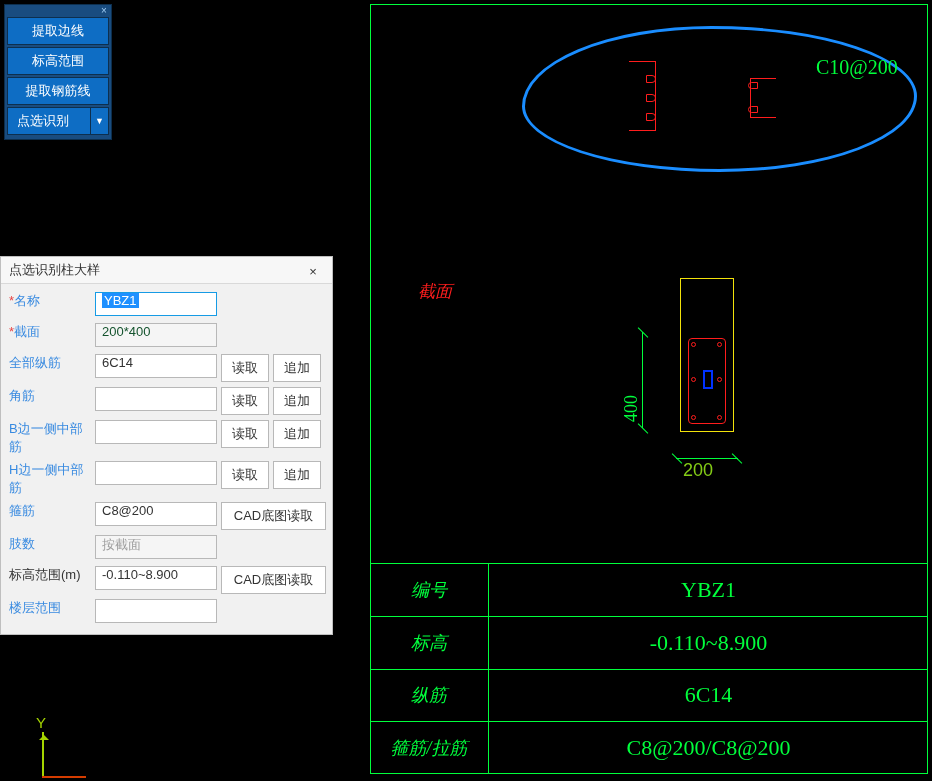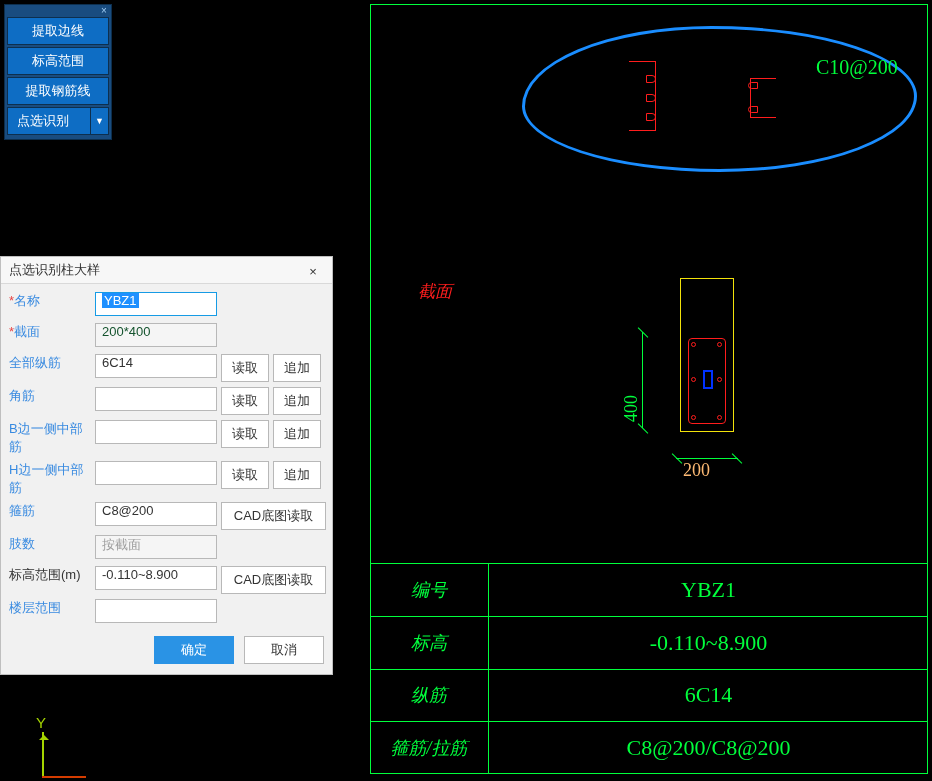--- a/index.html
+++ b/index.html
@@ -165,21 +165,21 @@
       border: 1.5px solid #ff1d1d; border-radius: 4px;
     }
     .bar { position: absolute; width: 5px; height: 5px; border: 1.2px solid #ff1d1d; border-radius: 50%; }
     .bar-center { position: absolute; width: 10px; height: 19px; border: 2px solid #0032ff; left: 703px; top: 370px; }
 
     
     .dim-v { position: absolute; left: 642px; top: 332px; width: 1px; height: 96px; background: #00ff3c; }
     .dim-v-tick { position: absolute; width: 14px; height: 1px; background: #00ff3c; }
     .dim-v-txt { position: absolute; left: 618px; top: 398px; color: #00ff3c; transform: rotate(-90deg); font-family: serif; font-size: 18px; }
     .dim-h { position: absolute; left: 676px; top: 458px; height: 1px; width: 62px; background: #00ff3c; }
-    .dim-h-txt { position: absolute; left: 683px; top: 460px; color: #fdba74; font-family: Liberation Serif, serif; font-size: 18px; }
+    .dim-h-txt { position: absolute; left: 683px; top: 460px; color: #84cc16; font-family: Liberation Sans, sans-serif; font-size: 18px; }
 
     
     .info-table {
       position: absolute;
       left: 370px; top: 563px;
       width: 558px;
       height: 211px;
       display: flex; flex-direction: column;
     }
     .info-row { flex: 1; border-top: 1.5px solid #00ff3c; display: flex; }
@@ -338,17 +338,13 @@
       <div class="inp w122">-0.110~8.900</div>
       <button class="btn" style="flex:1">CAD底图读取</button>
     </div>
 
     <div class="row">
       <div class="lbl">楼层范围</div>
       <div class="inp w122"></div>
     </div>
 
   </div>
-  <div class="dlg-footer">
-    <button class="btn big primary">确定</button>
-    <button class="btn big">取消</button>
-  </div>
 </div>
 
 </body></html>

